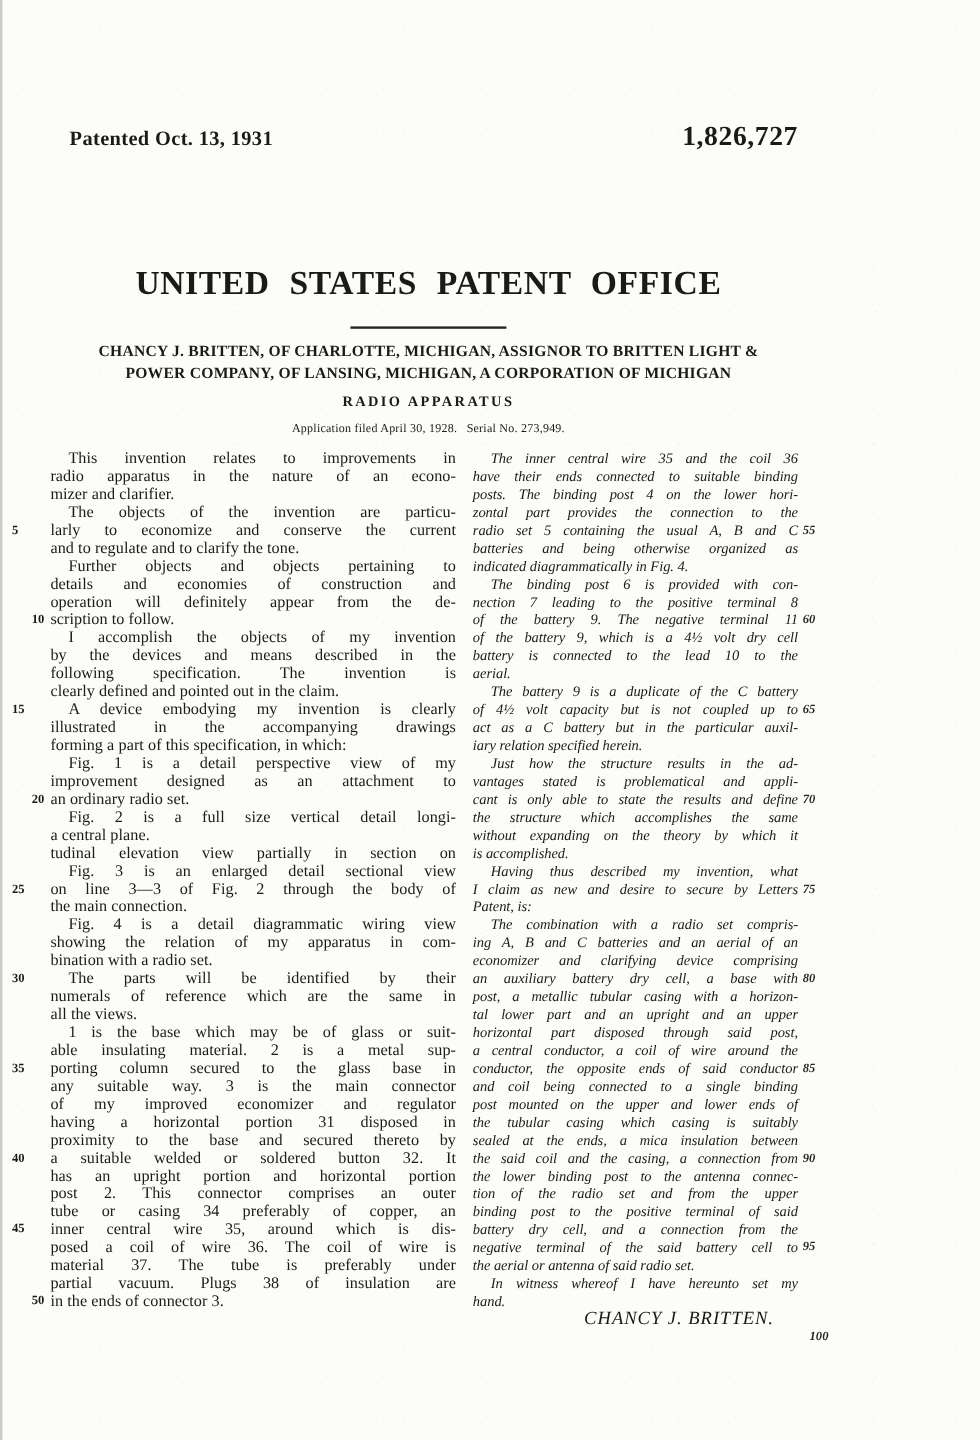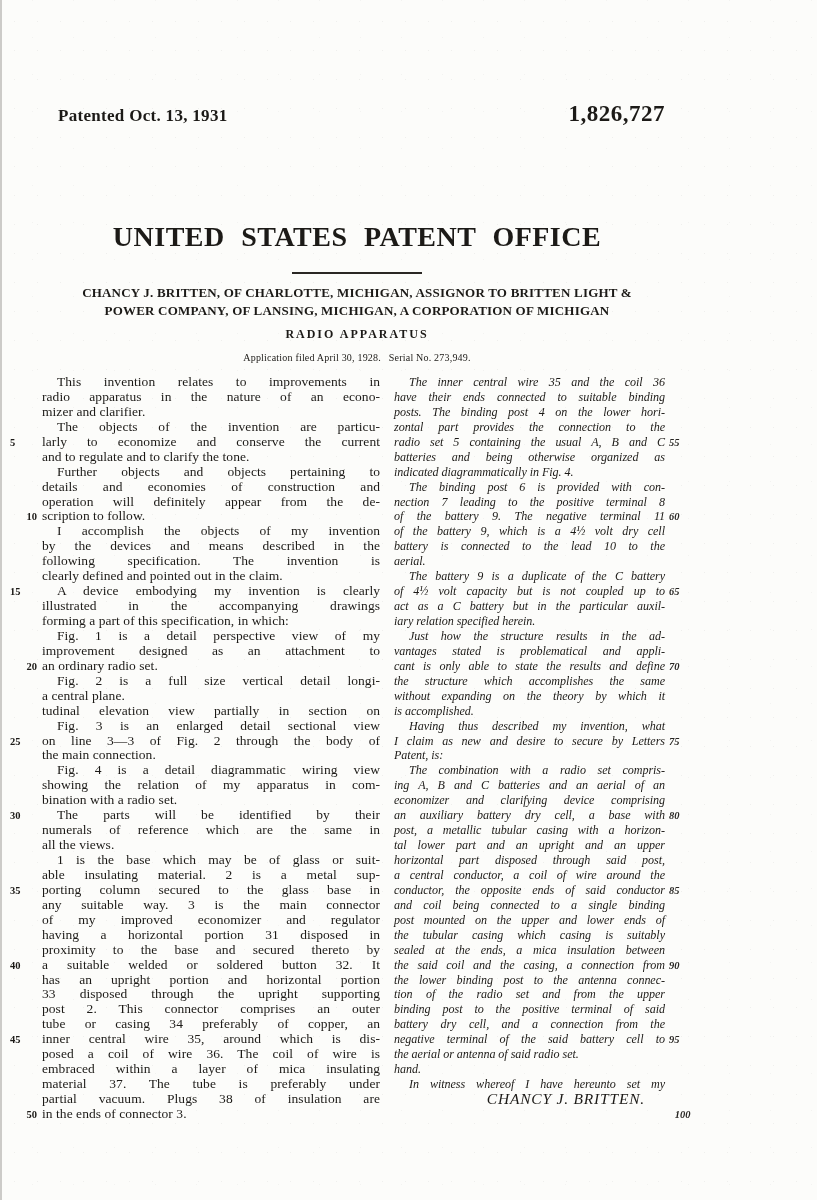--- a/index.html
+++ b/index.html
@@ -112,26 +112,24 @@
     <div class="line">all the views.</div>
     <div class="line ind jst">1 is the base which may be of glass or suit-</div>
     <div class="line jst">able insulating material.  2 is a metal sup-</div>
     <div class="line jst">porting column secured to the glass base in<span class="marker left">35</span></div>
     <div class="line jst">any suitable way.  3 is the main connector</div>
     <div class="line jst">of my improved economizer and regulator</div>
     <div class="line jst">having a horizontal portion 31 disposed in</div>
     <div class="line jst">proximity to the base and secured thereto by</div>
     <div class="line jst">a suitable welded or soldered button 32.  It<span class="marker left">40</span></div>
     <div class="line jst">has an upright portion and horizontal portion</div>
-    <div class="line jst">33 disposed through the upright supporting</div>
     <div class="line jst">post 2.  This connector comprises an outer</div>
     <div class="line jst">tube or casing 34 preferably of copper, an</div>
     <div class="line jst">inner central wire 35, around which is dis-<span class="marker left">45</span></div>
     <div class="line jst">posed a coil of wire 36.  The coil of wire is</div>
-    <div class="line jst">embraced within a layer of mica insulating</div>
     <div class="line jst">material 37.  The tube is preferably under</div>
     <div class="line jst">partial vacuum.  Plugs 38 of insulation are</div>
     <div class="line">in the ends of connector 3.<span class="marker left">50</span></div>
   </div>
 <div class="col col-right">
     <div class="line ind jst">The inner central wire 35 and the coil 36</div>
     <div class="line jst">have their ends connected to suitable binding</div>
     <div class="line jst">posts.  The binding post 4 on the lower hori-</div>
     <div class="line jst">zontal part provides the connection to the</div>
     <div class="line jst">radio set 5 containing the usual A, B and C<span class="marker right">55</span></div>
@@ -169,19 +167,19 @@
     <div class="line jst">post mounted on the upper and lower ends of</div>
     <div class="line jst">the tubular casing which casing is suitably</div>
     <div class="line jst">sealed at the ends, a mica insulation between</div>
     <div class="line jst">the said coil and the casing, a connection from<span class="marker right">90</span></div>
     <div class="line jst">the lower binding post to the antenna connec-</div>
     <div class="line jst">tion of the radio set and from the upper</div>
     <div class="line jst">binding post to the positive terminal of said</div>
     <div class="line jst">battery dry cell, and a connection from the</div>
     <div class="line jst">negative terminal of the said battery cell to<span class="marker right">95</span></div>
     <div class="line">the aerial or antenna of said radio set.</div>
+    <div class="line ind jst">In witness whereof I have hereunto set my</div>
     <div class="line">hand.</div>
-    <div class="line ind jst">In witness whereof I have hereunto set my</div>
     <div class="line sig">CHANCY J. BRITTEN.</div>
     <div class="line">
       <span class="marker right">100</span>
     </div>
   </div>
 
 </body></html>

